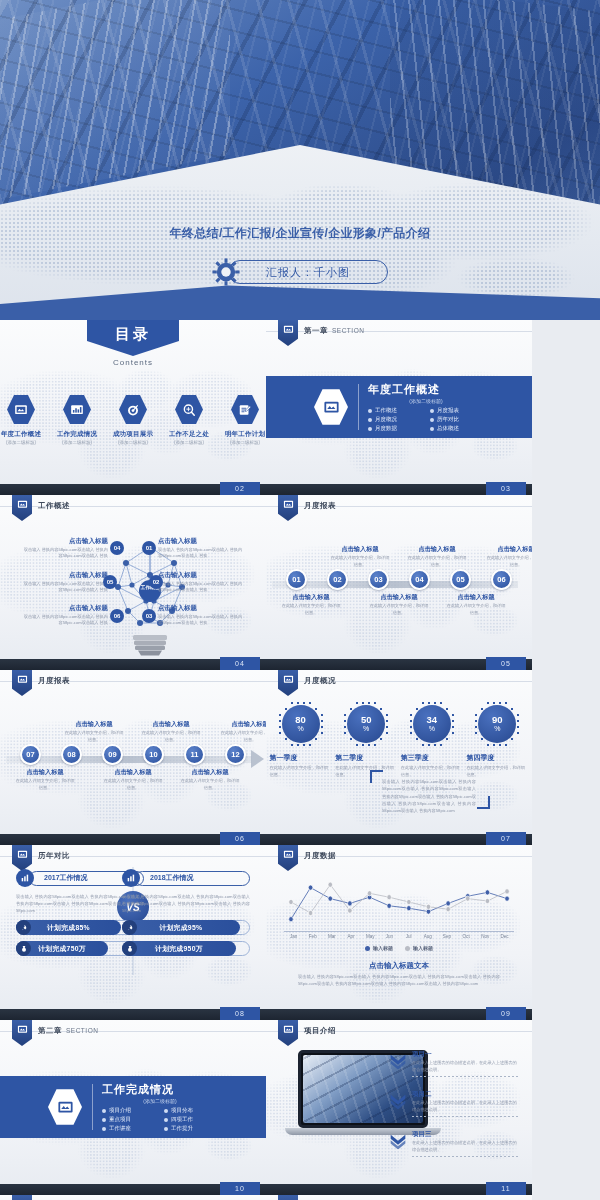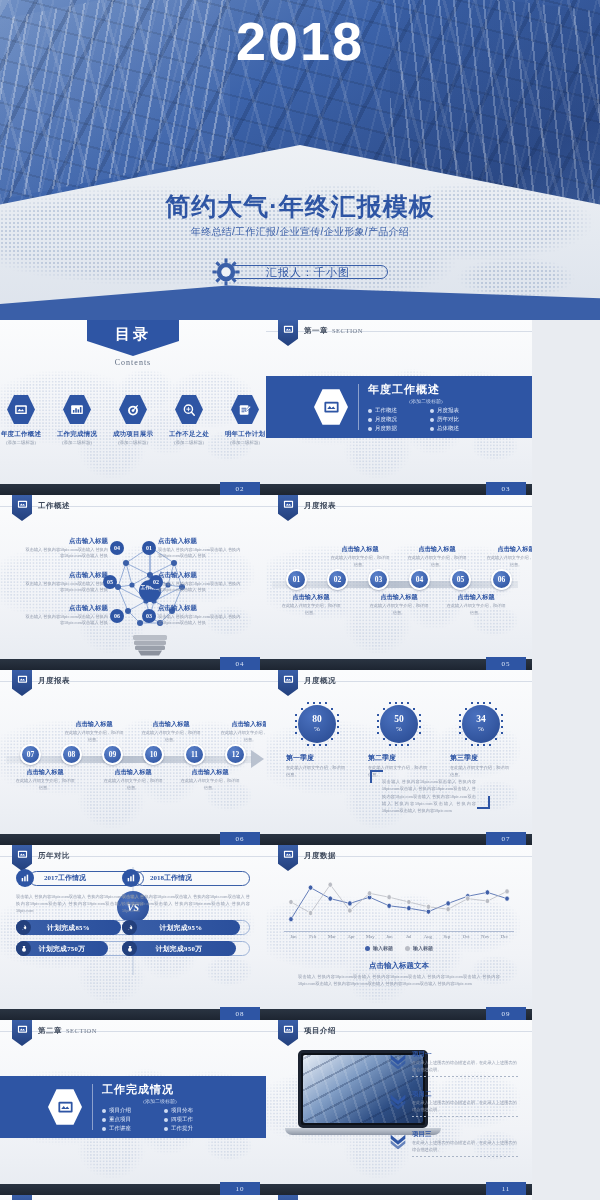--- a/index.html
+++ b/index.html
@@ -58,31 +58,31 @@
     background:#3a5fa8; clip-path: polygon(0 62%, 38% 18%, 100% 48%, 100% 100%, 0 100%); }
   .cover-wave2 { position:absolute; left:0; right:0; bottom:0; height:30px;
     background:rgba(255,255,255,.55); clip-path: polygon(0 78%, 44% 26%, 100% 62%, 100% 74%, 44% 40%, 0 92%); }
   .year { position:absolute; top:14px; left:0; right:0; text-align:center;
     font-size:54px; font-weight:bold; color:#fff; letter-spacing:2px; line-height:1; }
   .slogan { position:absolute; top:78px; left:0; right:0; text-align:center;
     font-size:16px; color:#eaf0fa; letter-spacing:4px; }
   .main-title { position:absolute; top:190px; left:0; right:0; text-align:center;
     font-size:25px; font-weight:bold; color:#2e55a4; letter-spacing:1px; }
   .sub-title { position:absolute; top:225px; left:0; right:0; text-align:center;
-    font-size:10px; font-weight:normal; color:#3a5fa8; letter-spacing:.3px; }
+    font-size:12px; font-weight:bold; color:#3a5fa8; letter-spacing:.3px; }
   .presenter-wrap { position:absolute; top:258px; left:0; right:0; display:flex;
     justify-content:center; align-items:center; }
   .gear { width:28px; height:28px; margin-right:-12px; z-index:2; }
-  .presenter-pill { border:1.5px solid #3a5fa8; border-radius:14px; height:14px;
+  .presenter-pill { border:1.5px solid #3a5fa8; border-radius:14px; height:24px;
     width:160px; display:flex; align-items:center; justify-content:center;
     font-size:11px; color:#2e55a4; letter-spacing:1px; }
 
   
   .grid { position:absolute; top:320px; left:0; width:600px; }
-  .row { display:flex; width:532px;font-family:Liberation Serif, serif; }
+  .row { display:flex; width:532px; }
   .slide { width:300px; height:175px; position:relative; overflow:hidden;
     background: linear-gradient(180deg,#fbfcfd 0%,#f1f3f7 62%,#e7ebf1 100%); }
   .slide .wm { position:absolute; left:0; right:0; top:14%; bottom:8%;
     background-image: radial-gradient(circle, rgba(126,150,190,.30) .9px, transparent 1.1px);
     background-size: 3.2px 3.2px;
     -webkit-mask-image: radial-gradient(ellipse 40% 38% at 24% 46%, #000 55%, transparent 74%),
                 radial-gradient(ellipse 17% 30% at 42% 76%, #000 52%, transparent 76%),
                 radial-gradient(ellipse 15% 22% at 55% 34%, #000 52%, transparent 76%),
                 radial-gradient(ellipse 15% 25% at 63% 62%, #000 50%, transparent 76%),
                 radial-gradient(ellipse 23% 28% at 79% 40%, #000 55%, transparent 76%),
@@ -268,22 +268,20 @@
   <div class="cover">
     <div class="cover-photo"></div>
     <div class="cover-glass-l"></div>
     <div class="cover-glass-r"></div>
     <div class="cover-lower">
       <div class="worldmap"></div>
     </div>
     <div class="cover-wave2"></div>
     <div class="cover-wave"></div>
 
-    <div class="year">2018</div>
-    <div class="main-title">简约大气·年终汇报模板</div>
     <div class="sub-title">年终总结/工作汇报/企业宣传/企业形象/产品介绍</div>
 
     <div class="presenter-wrap">
       <svg class="gear" viewBox="0 0 32 32">
         <g fill="#3a5fa8">
           <circle cx="16" cy="16" r="10.5"></circle>
           <g>
             <rect x="14.3" y="0.5" width="3.4" height="5"></rect>
               <rect x="14.3" y="26.5" width="3.4" height="5"></rect>
             <rect x="0.5" y="14.3" width="5" height="3.4"></rect>
@@ -644,20 +642,31 @@
             <div class="donut">
               <div class="ring"></div>
               <div class="core">
                 <b>34</b>
                 <i>%</i>
               </div>
             </div>
             <div class="donut-lab">第三季度</div>
             <div class="donut-sub">在此输入详细文字介绍，和详细信息。</div>
           </div>
+          <div class="donut-box">
+            <div class="donut">
+              <div class="ring"></div>
+              <div class="core">
+                <b>90</b>
+                <i>%</i>
+              </div>
+            </div>
+            <div class="donut-lab">第四季度</div>
+            <div class="donut-sub">在此输入详细文字介绍，和详细信息。</div>
+          </div>
         </div>
         <div class="brk tl"></div>
         <div class="brk br"></div>
         <div class="brk-text">双击输入 替换内容58pic.com双击输入 替换内容58pic.com双击输入 替换内容58pic.com双击输入 替换内容58pic.com双击输入 替换内容58pic.com双击输入 替换内容58pic.com双击输入 替换内容58pic.com双击输入 替换内容58pic.com</div>
         <div class="botbar"></div>
         <div class="pagenum">07</div>
       </div>
     </div>
 
     <div class="row">

